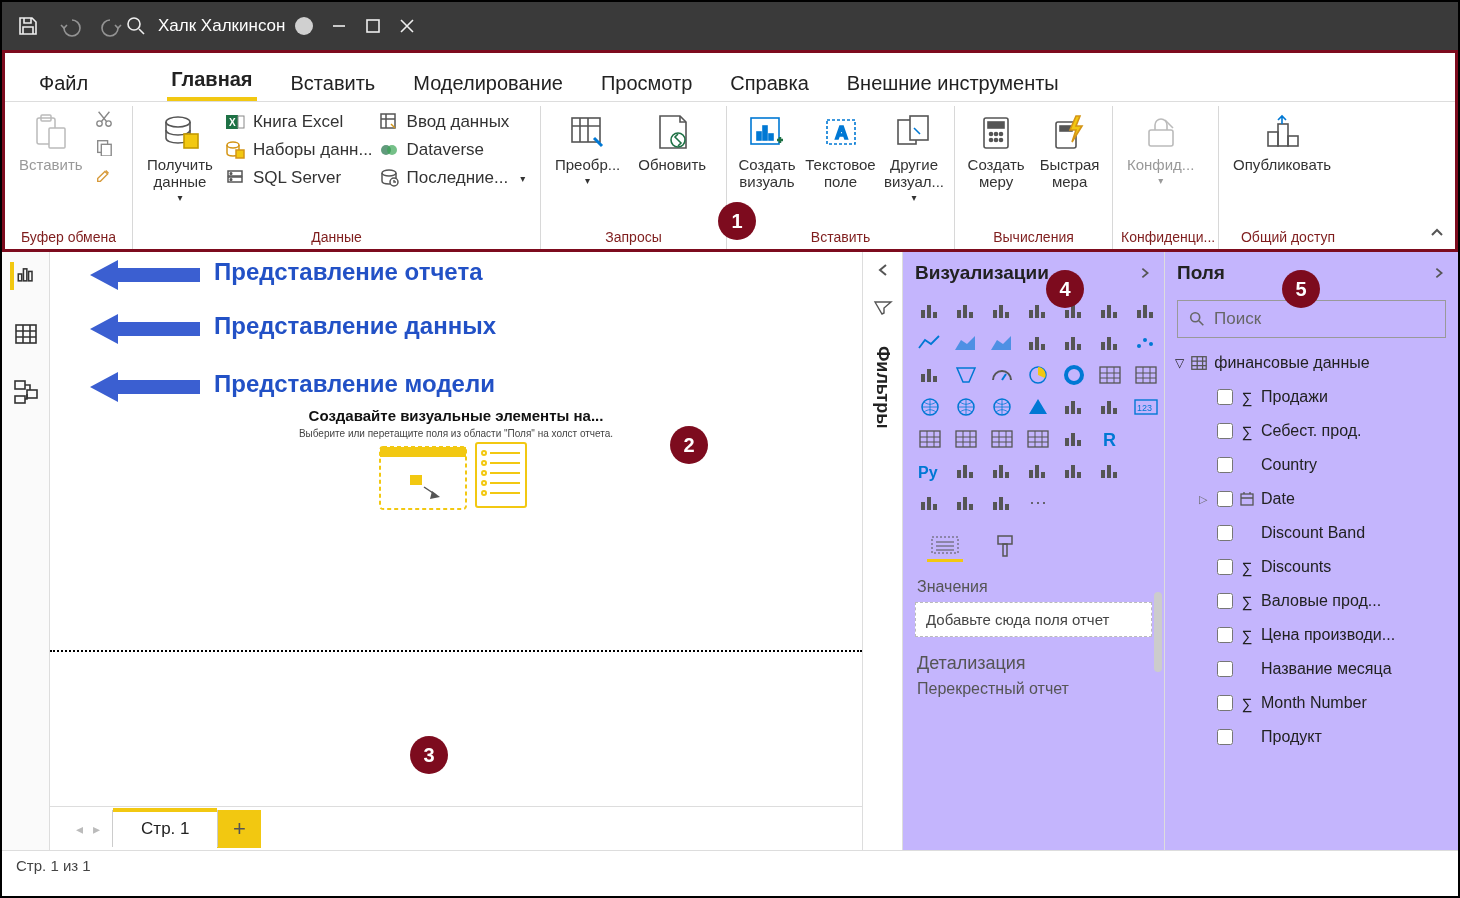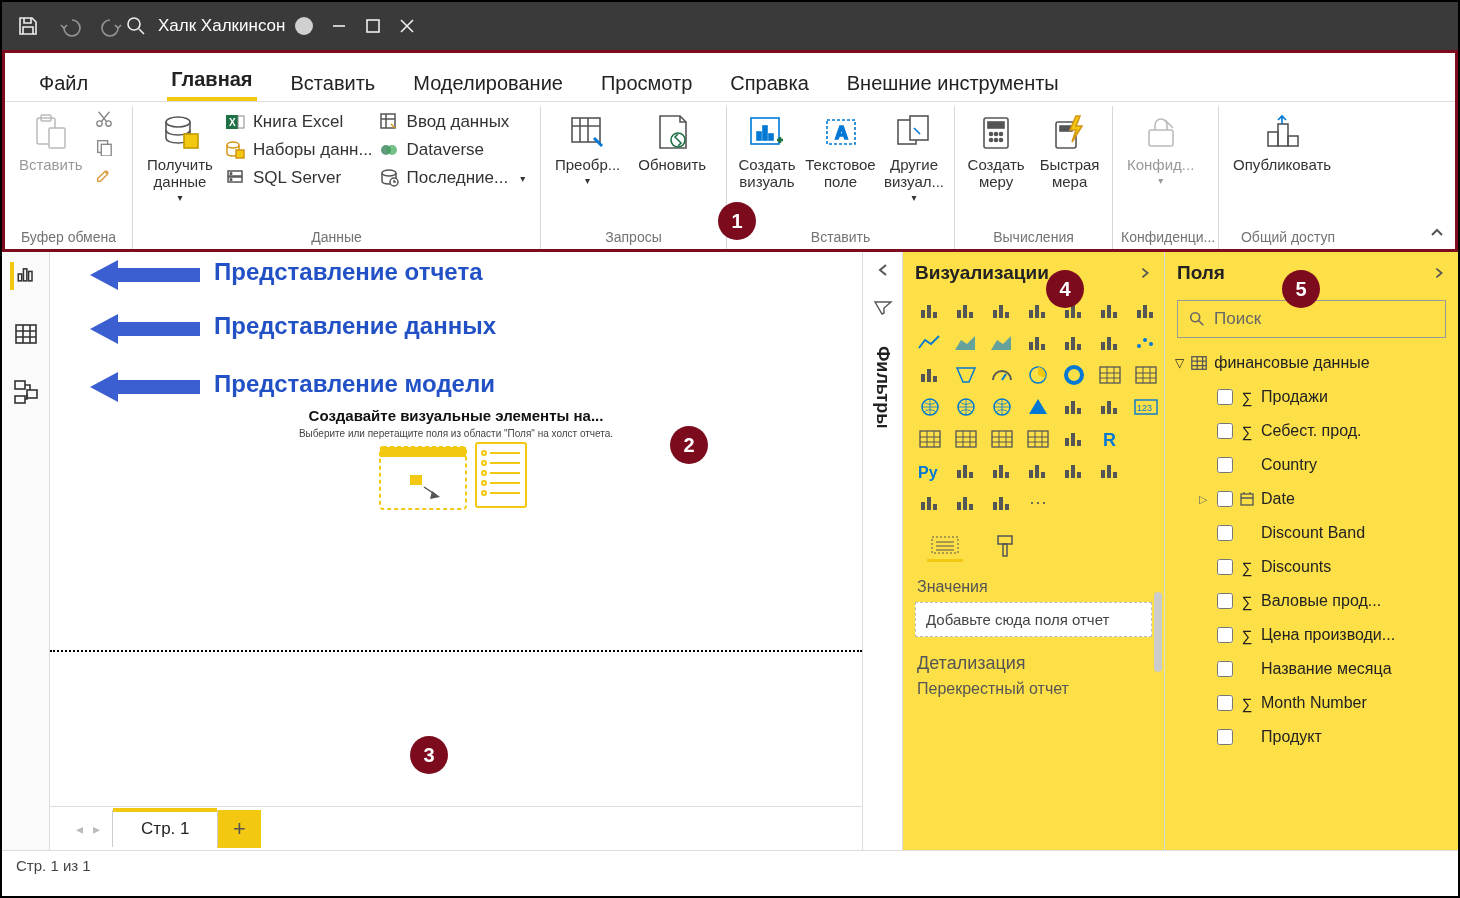--- a/index.html
+++ b/index.html
@@ -12,21 +12,21 @@
   .tb-user { display: flex; align-items: center; gap: 10px; font-size: 17px; }
   .avatar { width: 18px; height: 18px; background: #d0d0d0; border-radius: 50%; }
   .wc { width: 16px; height: 16px; stroke: #eee; stroke-width: 1.6; fill: none; }
   .ribbon-wrap { border: 3px solid #7d0b1e; }
   .ribbon-tabs { background: #fff; height: 48px; display: flex; align-items: flex-end; padding: 0 30px; gap: 30px; font-size: 20px; }
   .ribbon-tab { padding: 8px 4px 6px; cursor: pointer; color: #222; }
   .ribbon-tab.active { border-bottom: 4px solid #f2c811; font-weight: 600; margin-left: 45px; }
   .ribbon-body { background: #fff; height: 148px; display: flex; border-top: 1px solid #ddd; padding-top: 4px; position: relative; }
   .rgroup { display: flex; flex-direction: column; border-right: 1px solid #d8d8d8; padding: 0 8px; }
   .rgroup-content { flex: 1; display: flex; align-items: flex-start; gap: 6px; }
-  .rgroup-label { font-size: 14px; color: #737373; text-align: center; padding: 2px 0 4px; }
+  .rgroup-label { font-size: 14px; color: #7f1d1d; text-align: center; padding: 2px 0 4px; }
   .big-btn { display: flex; flex-direction: column; align-items: center; gap: 2px; padding: 4px 6px; min-width: 64px; font-size: 15px; color: #333; text-align: center; cursor: pointer; }
   .big-btn.dim { color: #999; }
   .big-ico { width: 44px; height: 44px; display: flex; align-items: center; justify-content: center; }
   .big-ico svg { width: 40px; height: 40px; }
   .small-list { display: flex; flex-direction: column; gap: 8px; padding-top: 6px; }
   .small-btn { display: flex; align-items: center; gap: 8px; font-size: 17px; color: #333; cursor: pointer; }
   .small-btn svg { width: 20px; height: 20px; }
   .expand-caret { position: absolute; right: 10px; bottom: 8px; cursor: pointer; }
   .main { display: flex; height: 598px; }
   .leftrail { width: 48px; background: #fafafa; border-right: 1px solid #ddd; display: flex; flex-direction: column; align-items: center; padding-top: 10px; gap: 30px; }
@@ -42,21 +42,21 @@
   .canvas-hint p { font-size: 10px; color: #444; margin-bottom: 0; text-align: center; }
   .hint-img { width: 160px; height: 80px; margin: 0 auto; }
   .ruler { position: absolute; left: 0; right: 0; top: 398px; border-top: 2px dotted #000; }
   .page-tabs { height: 44px; border-top: 1px solid #ddd; display: flex; align-items: center; padding: 0 14px; gap: 0; background: #fff; }
   .pg-nav { display: flex; gap: 10px; color: #bbb; padding: 0 12px; }
   .pg-tab { background: #fff; border: 1px solid #ccc; border-bottom: none; padding: 8px 28px; font-size: 17px; position: relative; cursor: pointer; }
   .pg-tab::before { content: ""; position: absolute; top: -3px; left: 0; right: 0; height: 4px; background: #f2c811; }
   .pg-add { width: 44px; height: 38px; background: #f2c811; display: flex; align-items: center; justify-content: center; font-size: 22px; color: #555; cursor: pointer; margin-left: -1px; }
   .filter-rail { width: 40px; border-left: 1px solid #ddd; display: flex; flex-direction: column; align-items: center; padding-top: 10px; gap: 20px; background: #fff; }
   .vlabel { writing-mode: vertical-rl; font-size: 18px; font-weight: 600; color: #222; margin-top: 8px; }
-  .pane { border-left: 1px solid #ddd; background: #fde047; display: flex; flex-direction: column; }
+  .pane { border-left: 1px solid #ddd; background: #c4b5fd; display: flex; flex-direction: column; }
   .pane.viz { width: 262px; }
   .pane.fields { width: 294px; }
   .pane-hdr { display: flex; align-items: center; justify-content: space-between; padding: 10px 12px; font-size: 19px; font-weight: 600; }
   .viz-grid { display: grid; grid-template-columns: repeat(7, 30px); gap: 6px; padding: 4px 12px; }
   .viz-cell { width: 30px; height: 26px; display: flex; align-items: center; justify-content: center; cursor: pointer; }
   .viz-cell svg { width: 26px; height: 22px; }
   .viz-tabs { display: flex; gap: 24px; padding: 10px 24px 6px; }
   .viz-tab { width: 36px; height: 32px; display: flex; align-items: center; justify-content: center; cursor: pointer; }
   .viz-tab.active { border-bottom: 3px solid #f2c811; }
   .sect-label { font-size: 16px; color: #555; padding: 10px 14px 6px; }

